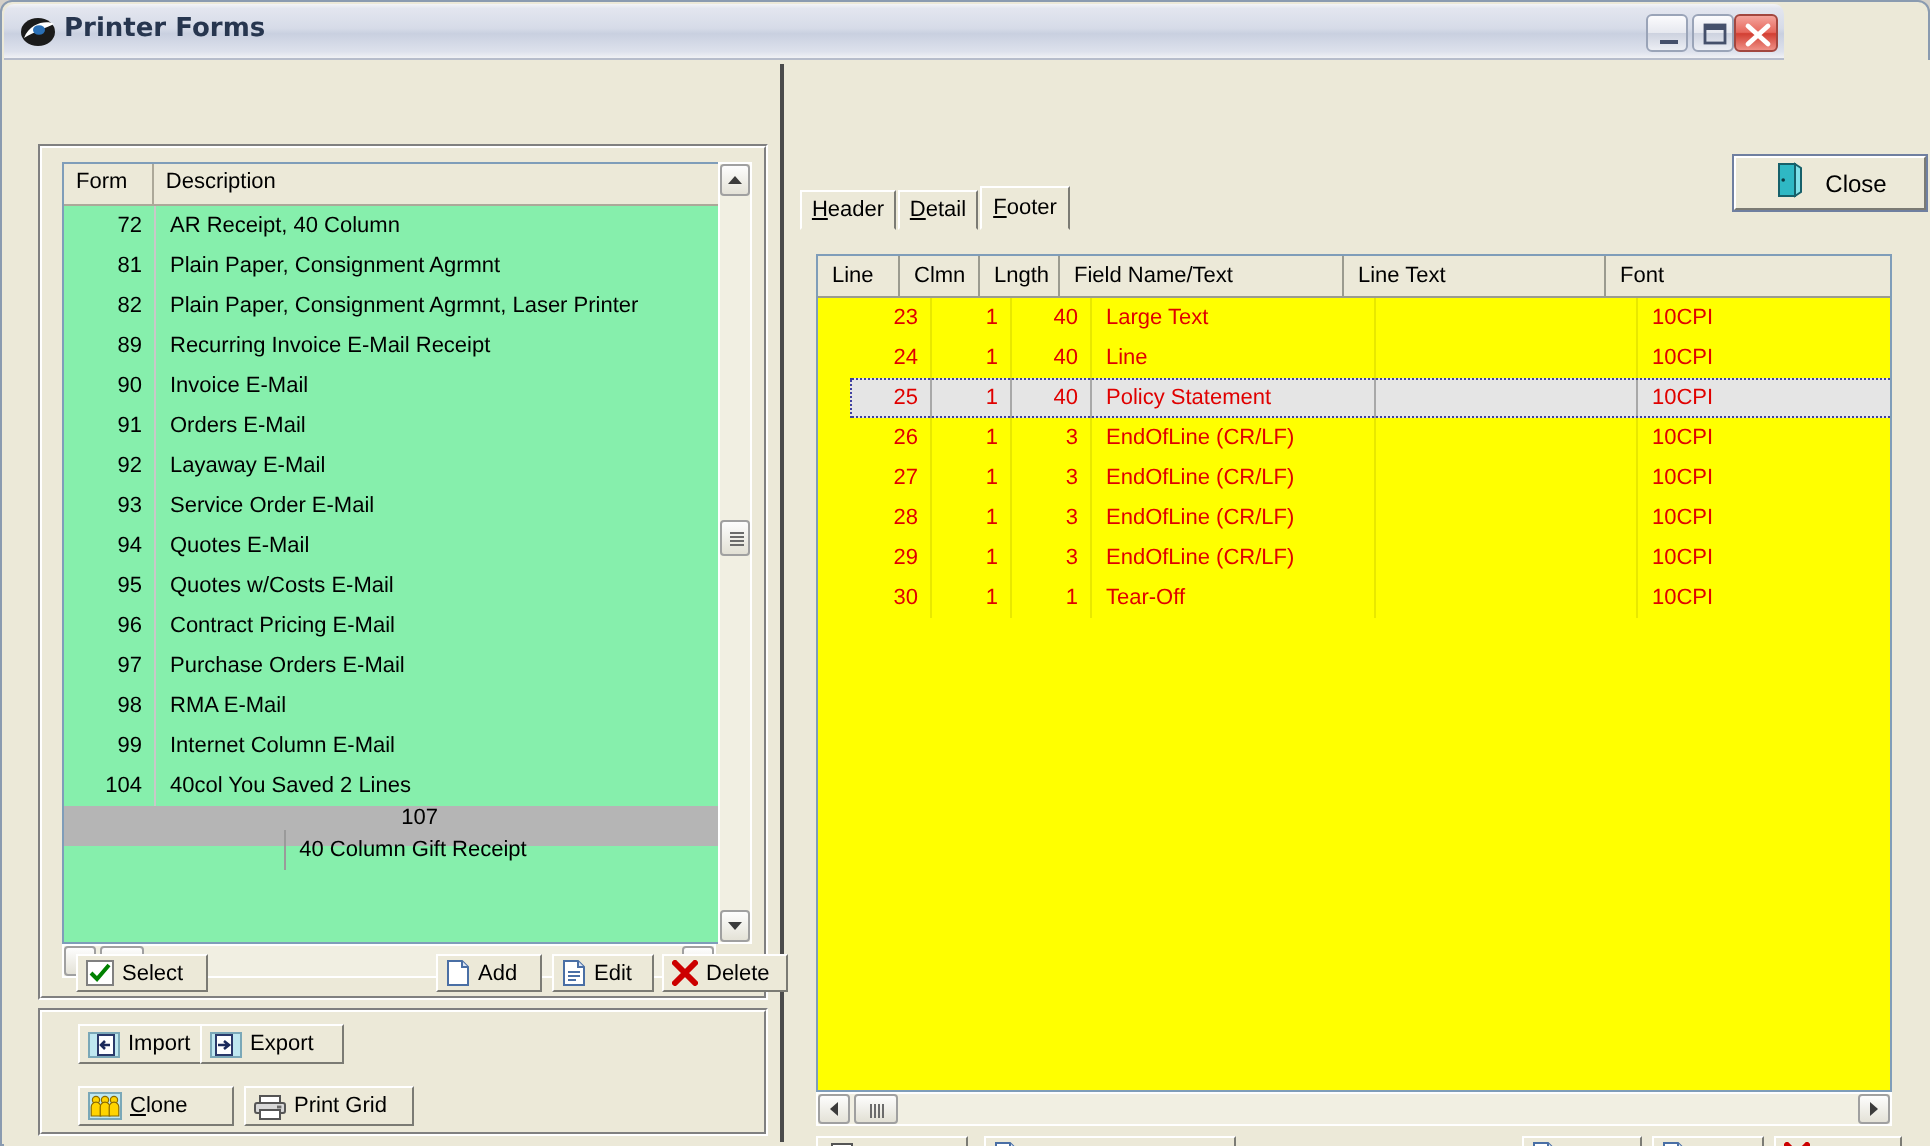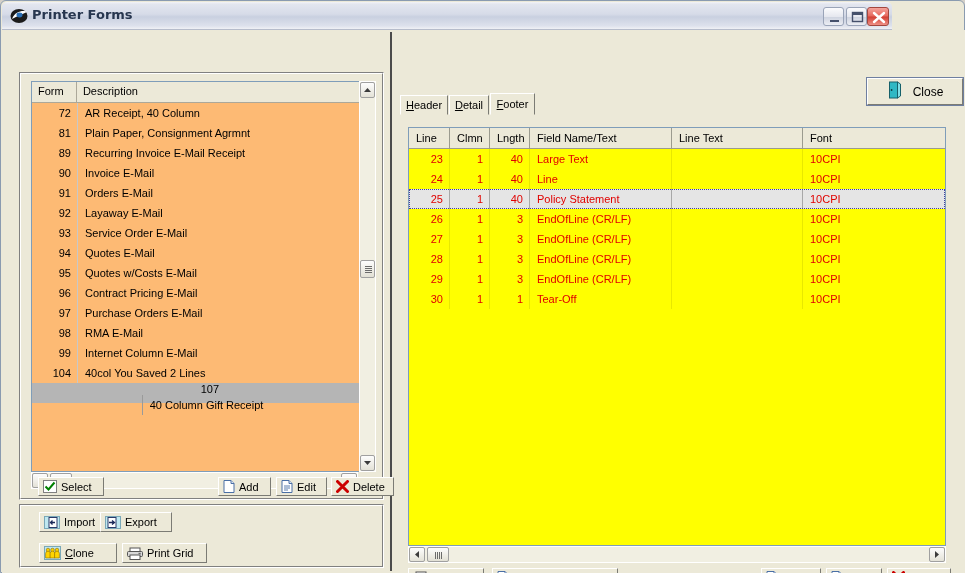--- a/index.html
+++ b/index.html
@@ -100,21 +100,21 @@
     font-size:11px;color:#000;
     border-right:1px solid #aca899;
     height:20px;
     white-space:nowrap;
     overflow:hidden;
   }
   #hc-form{width:45px;}
   #hc-desc{width:297px;border-right:none;}
   #list-rows{
     position:absolute;left:0;top:21px;width:100%;height:369px;
-    background:#fdba74;
+    background:#86efac;
   }
   .lrow{
     height:20px;display:flex;align-items:center;
     font-size:11px;color:#000;white-space:nowrap;
   }
   .lrow.sel{background:#b5b5b5;flex-direction:column;}
   .lrow .c-form{
     width:45px;text-align:right;padding-right:6px;box-sizing:border-box;
   }
   .lrow .c-desc{
@@ -255,21 +255,21 @@
     border-right:1px solid #9b9b8f;
     height:20px;white-space:nowrap;overflow:hidden;
   }
   .w-line{width:41px;}
   .w-clmn{width:40px;}
   .w-lngth{width:40px;}
   .w-field{width:142px;}
   .w-linetext{width:131px;}
   .w-font{width:142px;border-right:none;}
   #grid-rows{
-    position:absolute;left:0;top:21px;width:100%;height:282px;
+    position:absolute;left:16px;top:21px;width:100%;height:282px;
     background:#ffff00;
   }
   .grow{
     height:20px;display:flex;font-size:11px;color:#e00000;
     align-items:center;
   }
   .grow.sel{background:#e5e5e5;outline:1px dotted #4040a0;outline-offset:-1px;}
   .grow .cell{
     box-sizing:border-box;height:20px;line-height:20px;
     border-right:1px solid #e8e800;
@@ -351,20 +351,24 @@
           <div id="list-rows">
               <div class="lrow">
                 <div class="c-form">72</div>
                 <div class="c-desc">AR Receipt, 40 Column</div>
               </div>
               <div class="lrow">
                 <div class="c-form">81</div>
                 <div class="c-desc">Plain Paper, Consignment Agrmnt</div>
               </div>
               <div class="lrow">
+                <div class="c-form">82</div>
+                <div class="c-desc">Plain Paper, Consignment Agrmnt, Laser Printer</div>
+              </div>
+              <div class="lrow">
                 <div class="c-form">89</div>
                 <div class="c-desc">Recurring Invoice E-Mail Receipt</div>
               </div>
               <div class="lrow">
                 <div class="c-form">90</div>
                 <div class="c-desc">Invoice E-Mail</div>
               </div>
               <div class="lrow">
                 <div class="c-form">91</div>
                 <div class="c-desc">Orders E-Mail</div>

